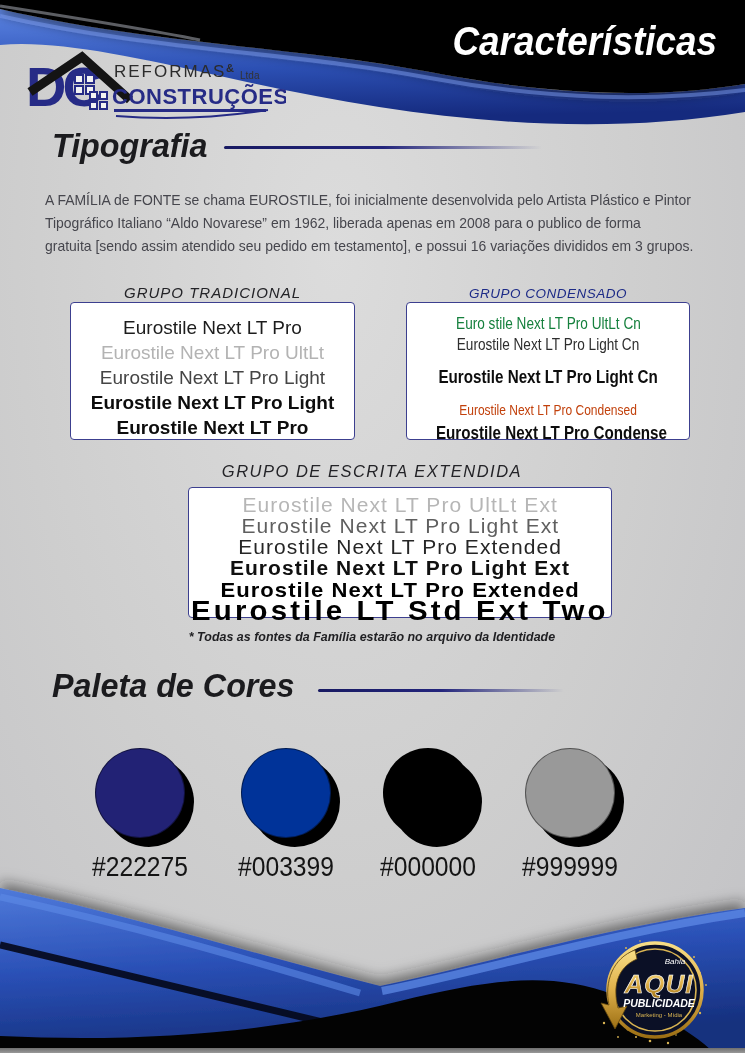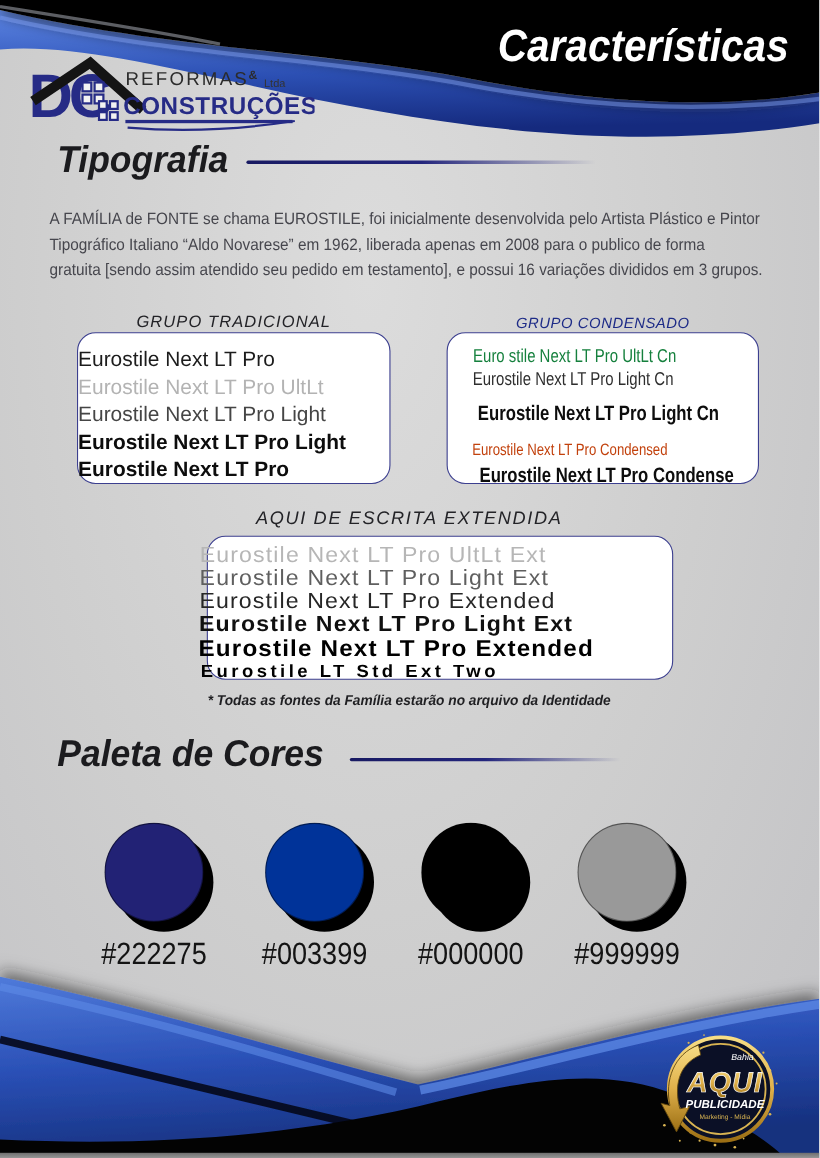--- a/index.html
+++ b/index.html
@@ -21,43 +21,43 @@
     position:absolute;z-index:4;font-style:italic;font-weight:bold;color:#1b1b1e;
     font-size:34px;transform:scaleX(.95);transform-origin:left center;white-space:nowrap;
   }
   .rule{position:absolute;z-index:4;height:3px;border-radius:2px;
     background:linear-gradient(to right,#181a62 0%,#23257c 50%,rgba(150,150,190,0) 100%);}
   .intro{position:absolute;left:45px;top:188px;width:680px;z-index:4;color:#46464d;}
   .intro div{font-size:15px;line-height:23px;white-space:nowrap;
     transform:scaleX(.93);transform-origin:left center;}
   .grp-head{position:absolute;z-index:4;text-align:center;font-style:italic;font-weight:normal;color:#232327;}
   .grp-head.navy{color:#1d2b87;}
-  .fontbox{position:absolute;z-index:4;background:#fff;border:1.5px solid #3c3f8f;border-radius:17px;
-    box-sizing:border-box;box-shadow:0 0 0 1px rgba(255,255,255,.4) inset;}
+  .fontbox{position:absolute;z-index:4;background:#fff;border:1.5px solid #3c3f8f;border-radius:4px;
+    box-sizing:border-box;text-align:center;box-shadow:0 0 0 1px rgba(255,255,255,.4) inset;}
   .fontbox div{white-space:nowrap;}
   
   .trad{padding-top:12px;font-size:19px;line-height:25px;}
   .tl1{color:#1c1c1c}.tl2{color:#b3b3b3}.tl3{color:#454545}
   .tl4,.tl5{font-weight:bold;color:#0d0d0d}
   
   .cond{padding-top:10px;}
   .cond div span{display:inline-block;transform:scaleX(.8);transform-origin:center;white-space:nowrap;}
   .cl1{font-size:17px;line-height:21px;color:#15803d}
   .cl2{font-size:17px;line-height:22px;color:#2e2e2e}
   .cl3{font-size:19px;line-height:24px;font-weight:bold;color:#0d0d0d;margin:9px 0 10px}
   .cl4{font-size:15px;line-height:22px;color:#c2410c}
   .cl5{font-size:19px;line-height:24px;font-weight:bold;color:#0d0d0d}
   
   .ext{padding-top:7px;font-size:20px;line-height:21px;margin-left:28px;}
   .ext div span{display:inline-block;transform:scaleX(1.05);transform-origin:center;
     letter-spacing:1px;white-space:nowrap;}
   .el1{color:#b6b6b6}.el2{color:#5f5f5f}.el3{color:#262626}
   .el4{font-weight:bold;color:#101010}
   .el5{font-weight:bold;color:#000;font-size:21px}
-  .el6{font-weight:bold;color:#000;font-size:16px}
+  .el6{font-weight:bold;color:#000;font-size:28px}
   .el6 span{letter-spacing:3px !important}
   .footnote{position:absolute;left:160px;top:629px;width:424px;z-index:4;text-align:center;
     font-size:13px;font-style:italic;font-weight:bold;color:#1f1f22;
     transform:scaleX(.96);transform-origin:center;}
   .swatches{position:absolute;top:0;left:0;width:745px;height:1053px;z-index:4;pointer-events:none}
   .swatch{position:absolute;width:150px;text-align:center;}
   .disc{width:90px;height:90px;border-radius:50%;margin:0 auto;
     box-shadow:9px 9px 0 #000;border:1px solid rgba(0,0,0,.45);box-sizing:border-box;}
   .swlabel{margin-top:13px;font-size:28px;color:#141414;
     transform:scaleX(.88);transform-origin:center;white-space:nowrap;}
@@ -133,21 +133,21 @@
 
   <div class="grp-head navy" style="left:406px;top:286px;width:284px;font-size:13.5px;letter-spacing:0.5px">GRUPO CONDENSADO</div>
   <div class="fontbox cond" style="left:406px;top:302px;width:284px;height:138px">
     <div class="cl1"><span>Euro stile Next LT Pro UltLt Cn</span></div>
     <div class="cl2"><span>Eurostile Next LT Pro Light Cn</span></div>
     <div class="cl3"><span>Eurostile Next LT Pro Light Cn</span></div>
     <div class="cl4"><span>Eurostile Next LT Pro Condensed</span></div>
     <div class="cl5"><span>Eurostile Next LT Pro Condense</span></div>
   </div>
 
-  <div class="grp-head" style="left:160px;top:462px;width:424px;font-size:16.5px;letter-spacing:1.5px">AQUI DE ESCRITA EXTENDIDA</div>
+  <div class="grp-head" style="left:160px;top:462px;width:424px;font-size:16.5px;letter-spacing:1.5px">GRUPO DE ESCRITA EXTENDIDA</div>
   <div class="fontbox ext" style="left:160px;top:487px;width:424px;height:131px">
     <div class="el1"><span>Eurostile Next LT Pro UltLt Ext</span></div>
     <div class="el2"><span>Eurostile Next LT Pro Light Ext</span></div>
     <div class="el3"><span>Eurostile Next LT Pro Extended</span></div>
     <div class="el4"><span>Eurostile Next LT Pro Light Ext</span></div>
     <div class="el5"><span>Eurostile Next LT Pro Extended</span></div>
     <div class="el6"><span>Eurostile LT Std Ext Two</span></div>
   </div>
 
   <div class="footnote">* Todas as fontes da Família estarão no arquivo da Identidade</div>

